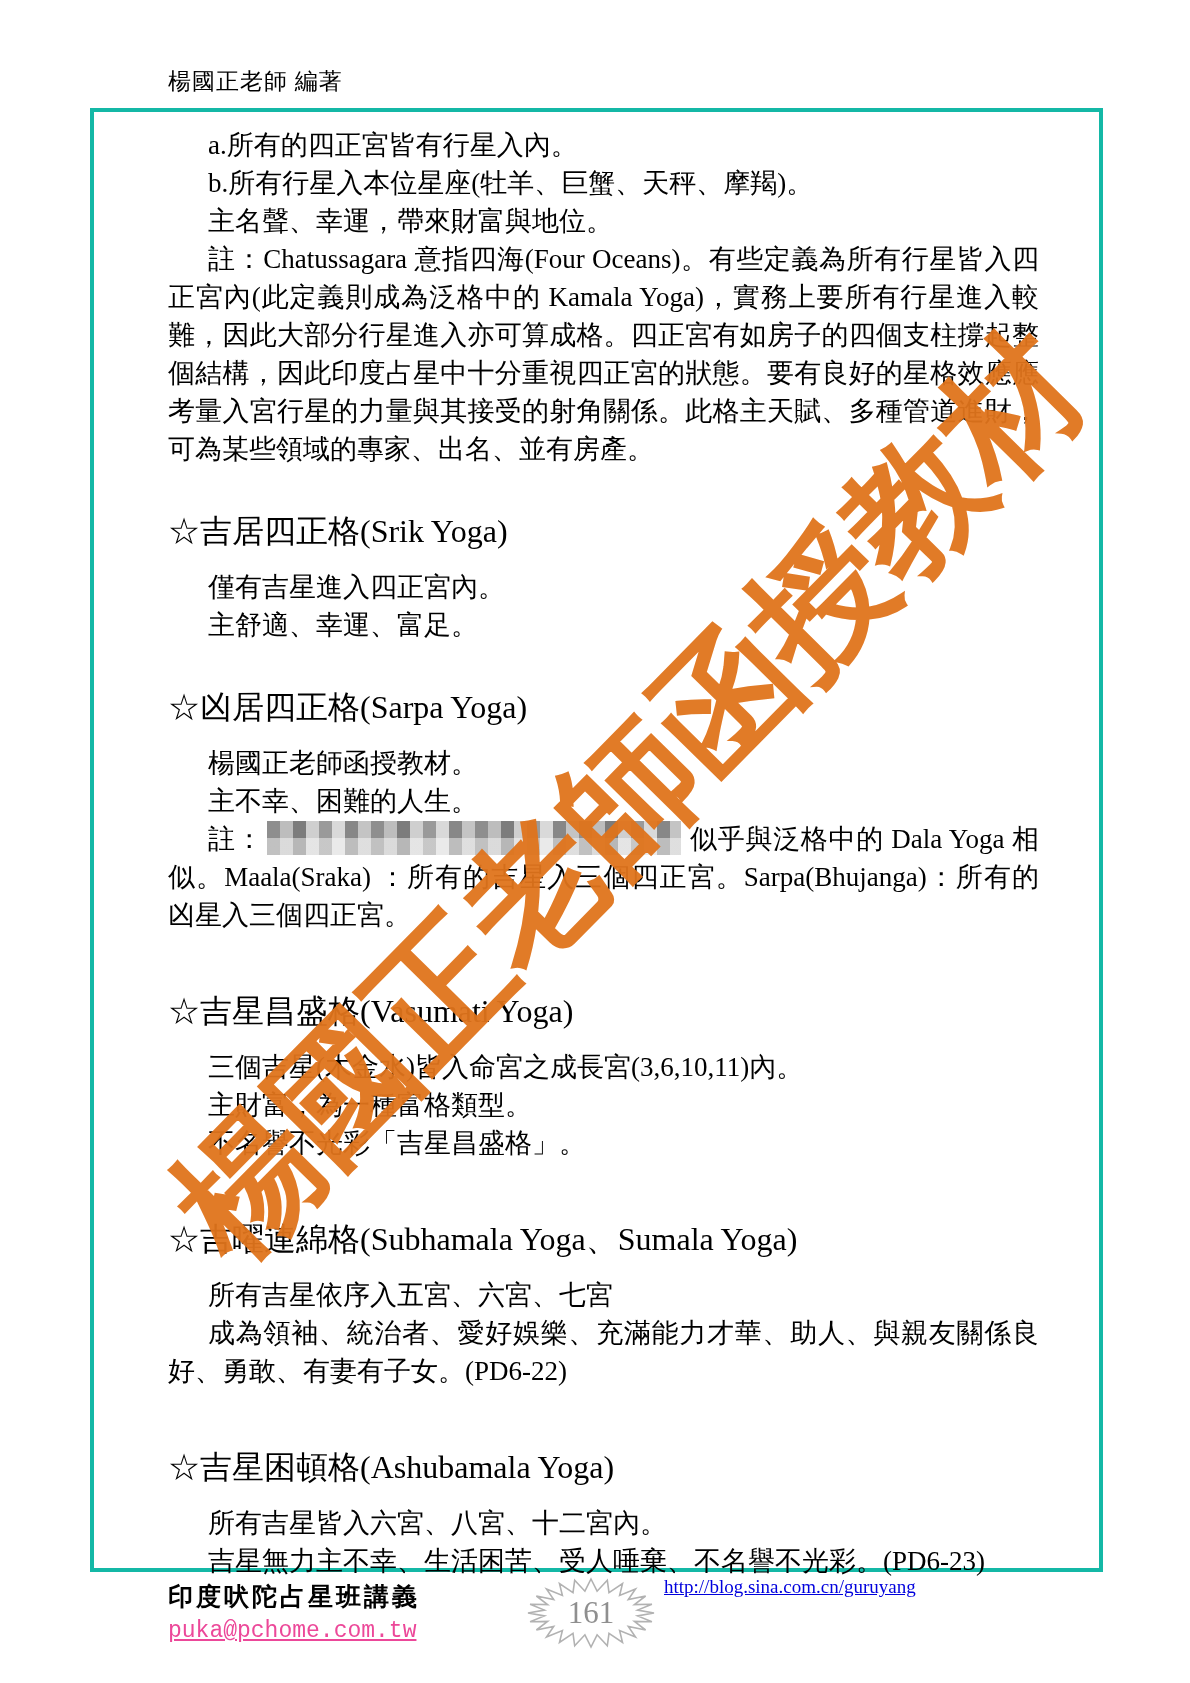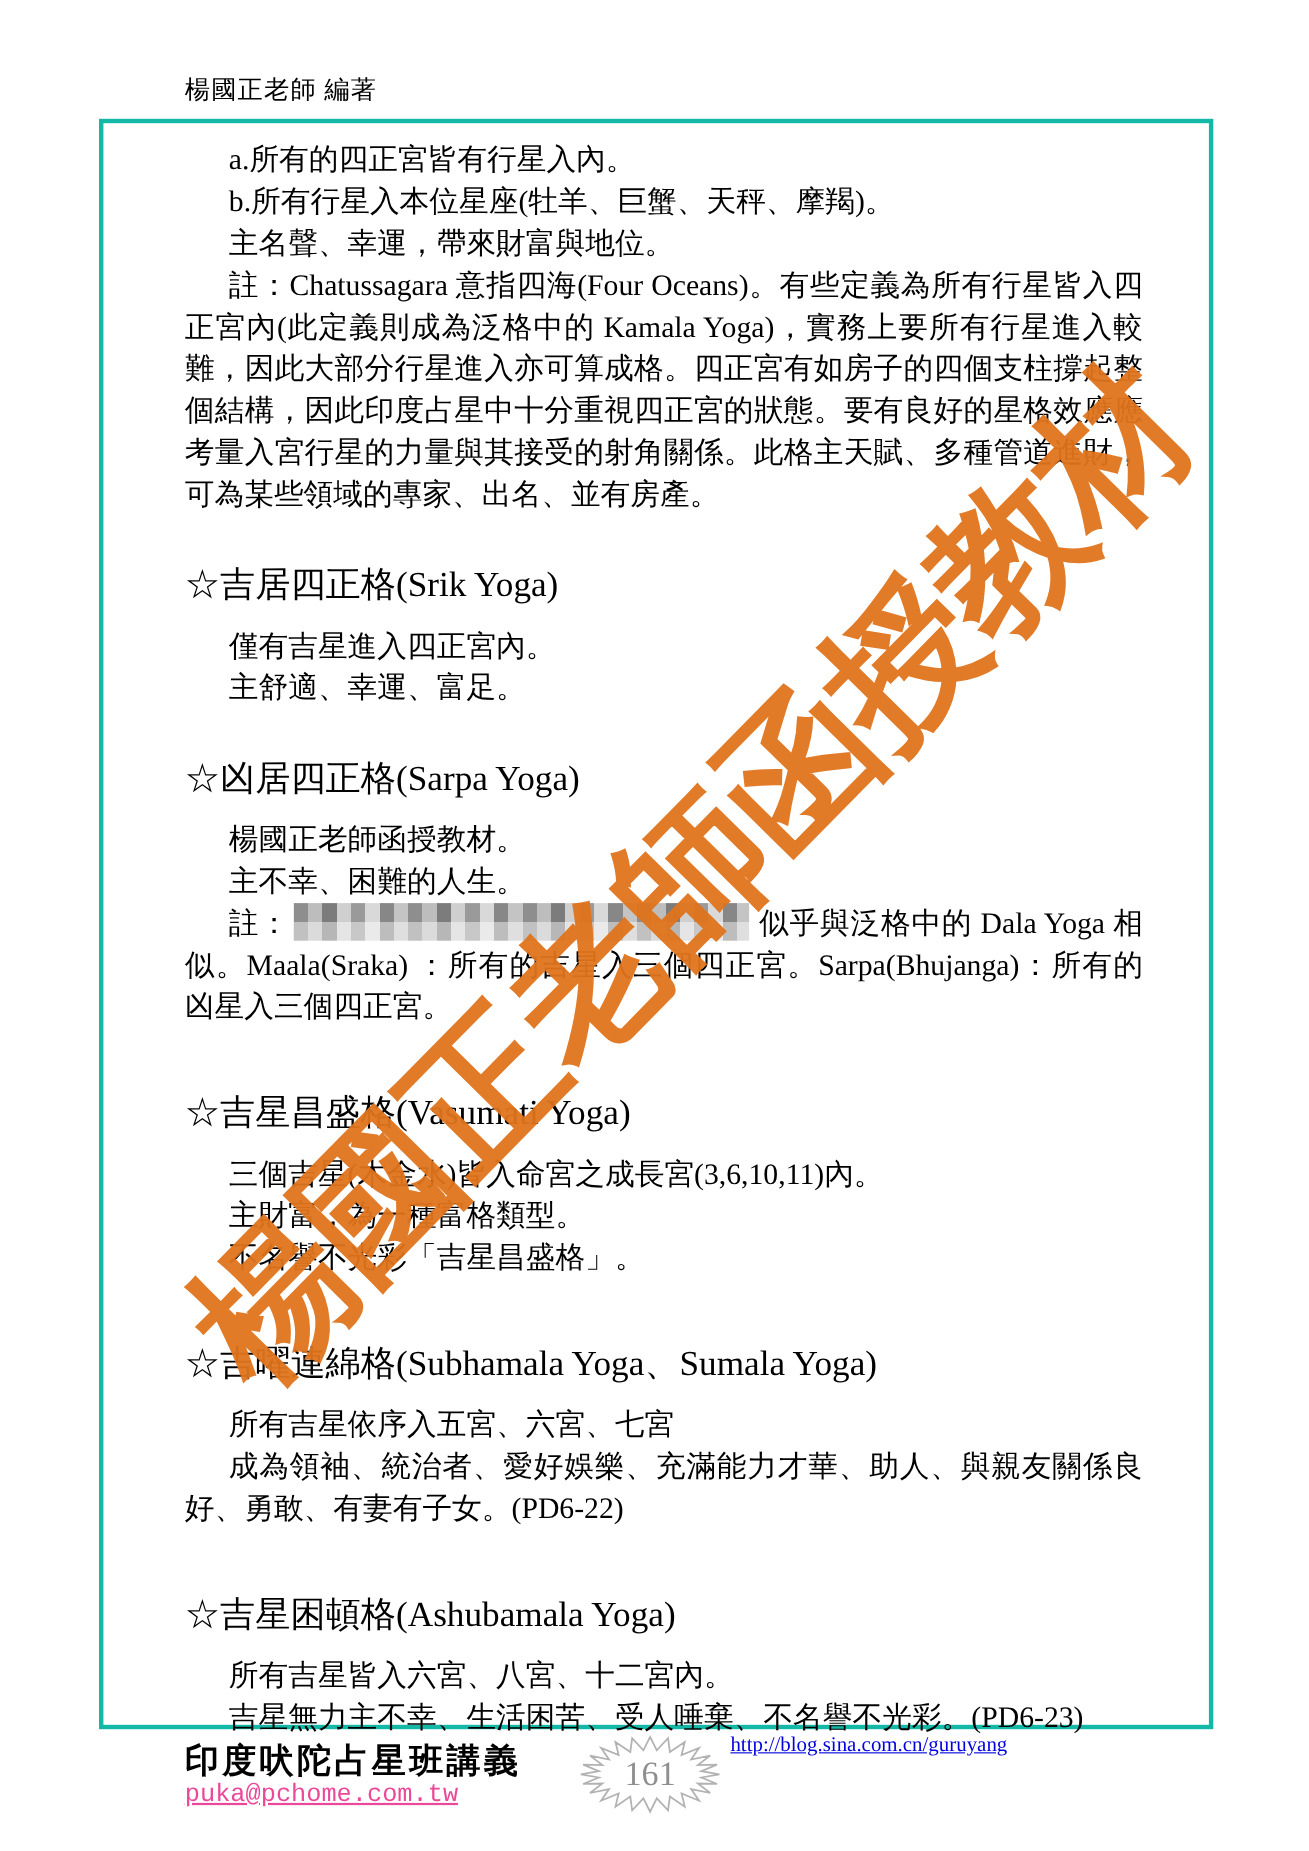--- a/index.html
+++ b/index.html
@@ -69,21 +69,21 @@
     transform: rotate(-45.5deg);
     transform-origin: center center;
     z-index: 5;
     opacity: 0.95;
     pointer-events: none;
   }
 
   
   .f-course {
     position: absolute; left: 168px; top: 1580px;
-    font-size: 31px; font-weight: bold; letter-spacing: 3px;
+    font-size: 25px; font-weight: bold; letter-spacing: 3px;
   }
   .f-email {
     position: absolute; left: 168px; top: 1618px;
     font-family: "Liberation Mono", "DejaVu Sans Mono", monospace;
     font-size: 23px;
     color: #0000DD; text-decoration: underline;
     cursor: pointer;
   }
   .starburst { position: absolute; left: 524px; top: 1576px; }
   .starburst text {

